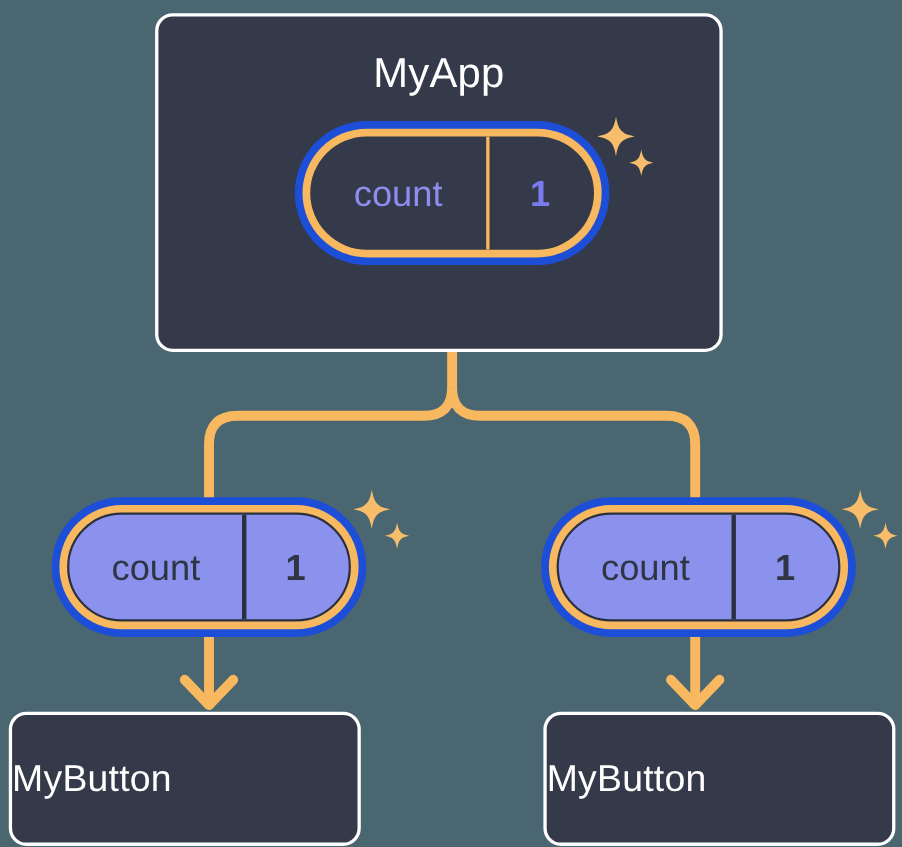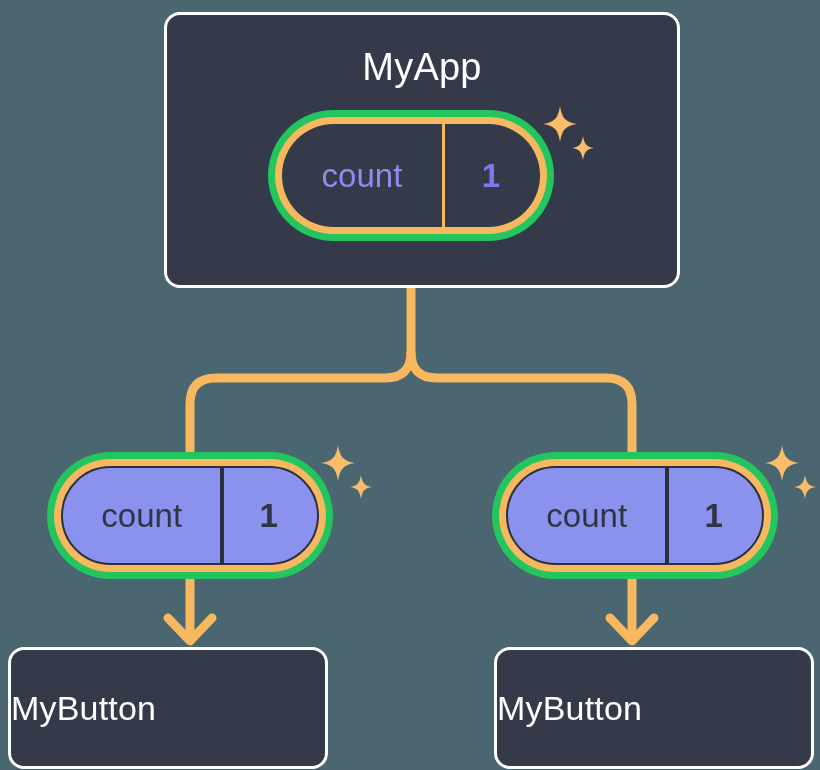--- a/index.html
+++ b/index.html
@@ -39,24 +39,24 @@
   .box-title {
     color: #ffffff;
     font-size: 36px;
     font-weight: 400;
     letter-spacing: 0.2px;
     text-align: center;
     white-space: nowrap;
   }
 
   #app-box {
-    left: 164px;
+    left: 141px;
     top: 12px;
     width: 516px;
-    height: 276px;
+    height: 308px;
   }
   #app-box .box-title {
     margin-top: 31px;
     font-size: 38px;
   }
 
   .button-box {
     height: 122px;
     display: flex;
     align-items: center;
@@ -75,21 +75,21 @@
   .button-box .box-title {
     font-size: 34px;
   }
 
   
   .state-pill {
     position: absolute;
     z-index: 3;
     box-sizing: border-box;
     border-radius: 999px;
-    background: #22c55e;               
+    background: #1d4ed8;               
     padding: 7px;
     filter: drop-shadow(0 0 0 rgba(0,0,0,0));
   }
   .pill-inner-ring {
     border-radius: 999px;
     background: #f7b85f;               
     padding: 7px;
     height: 100%;
     box-sizing: border-box;
   }

